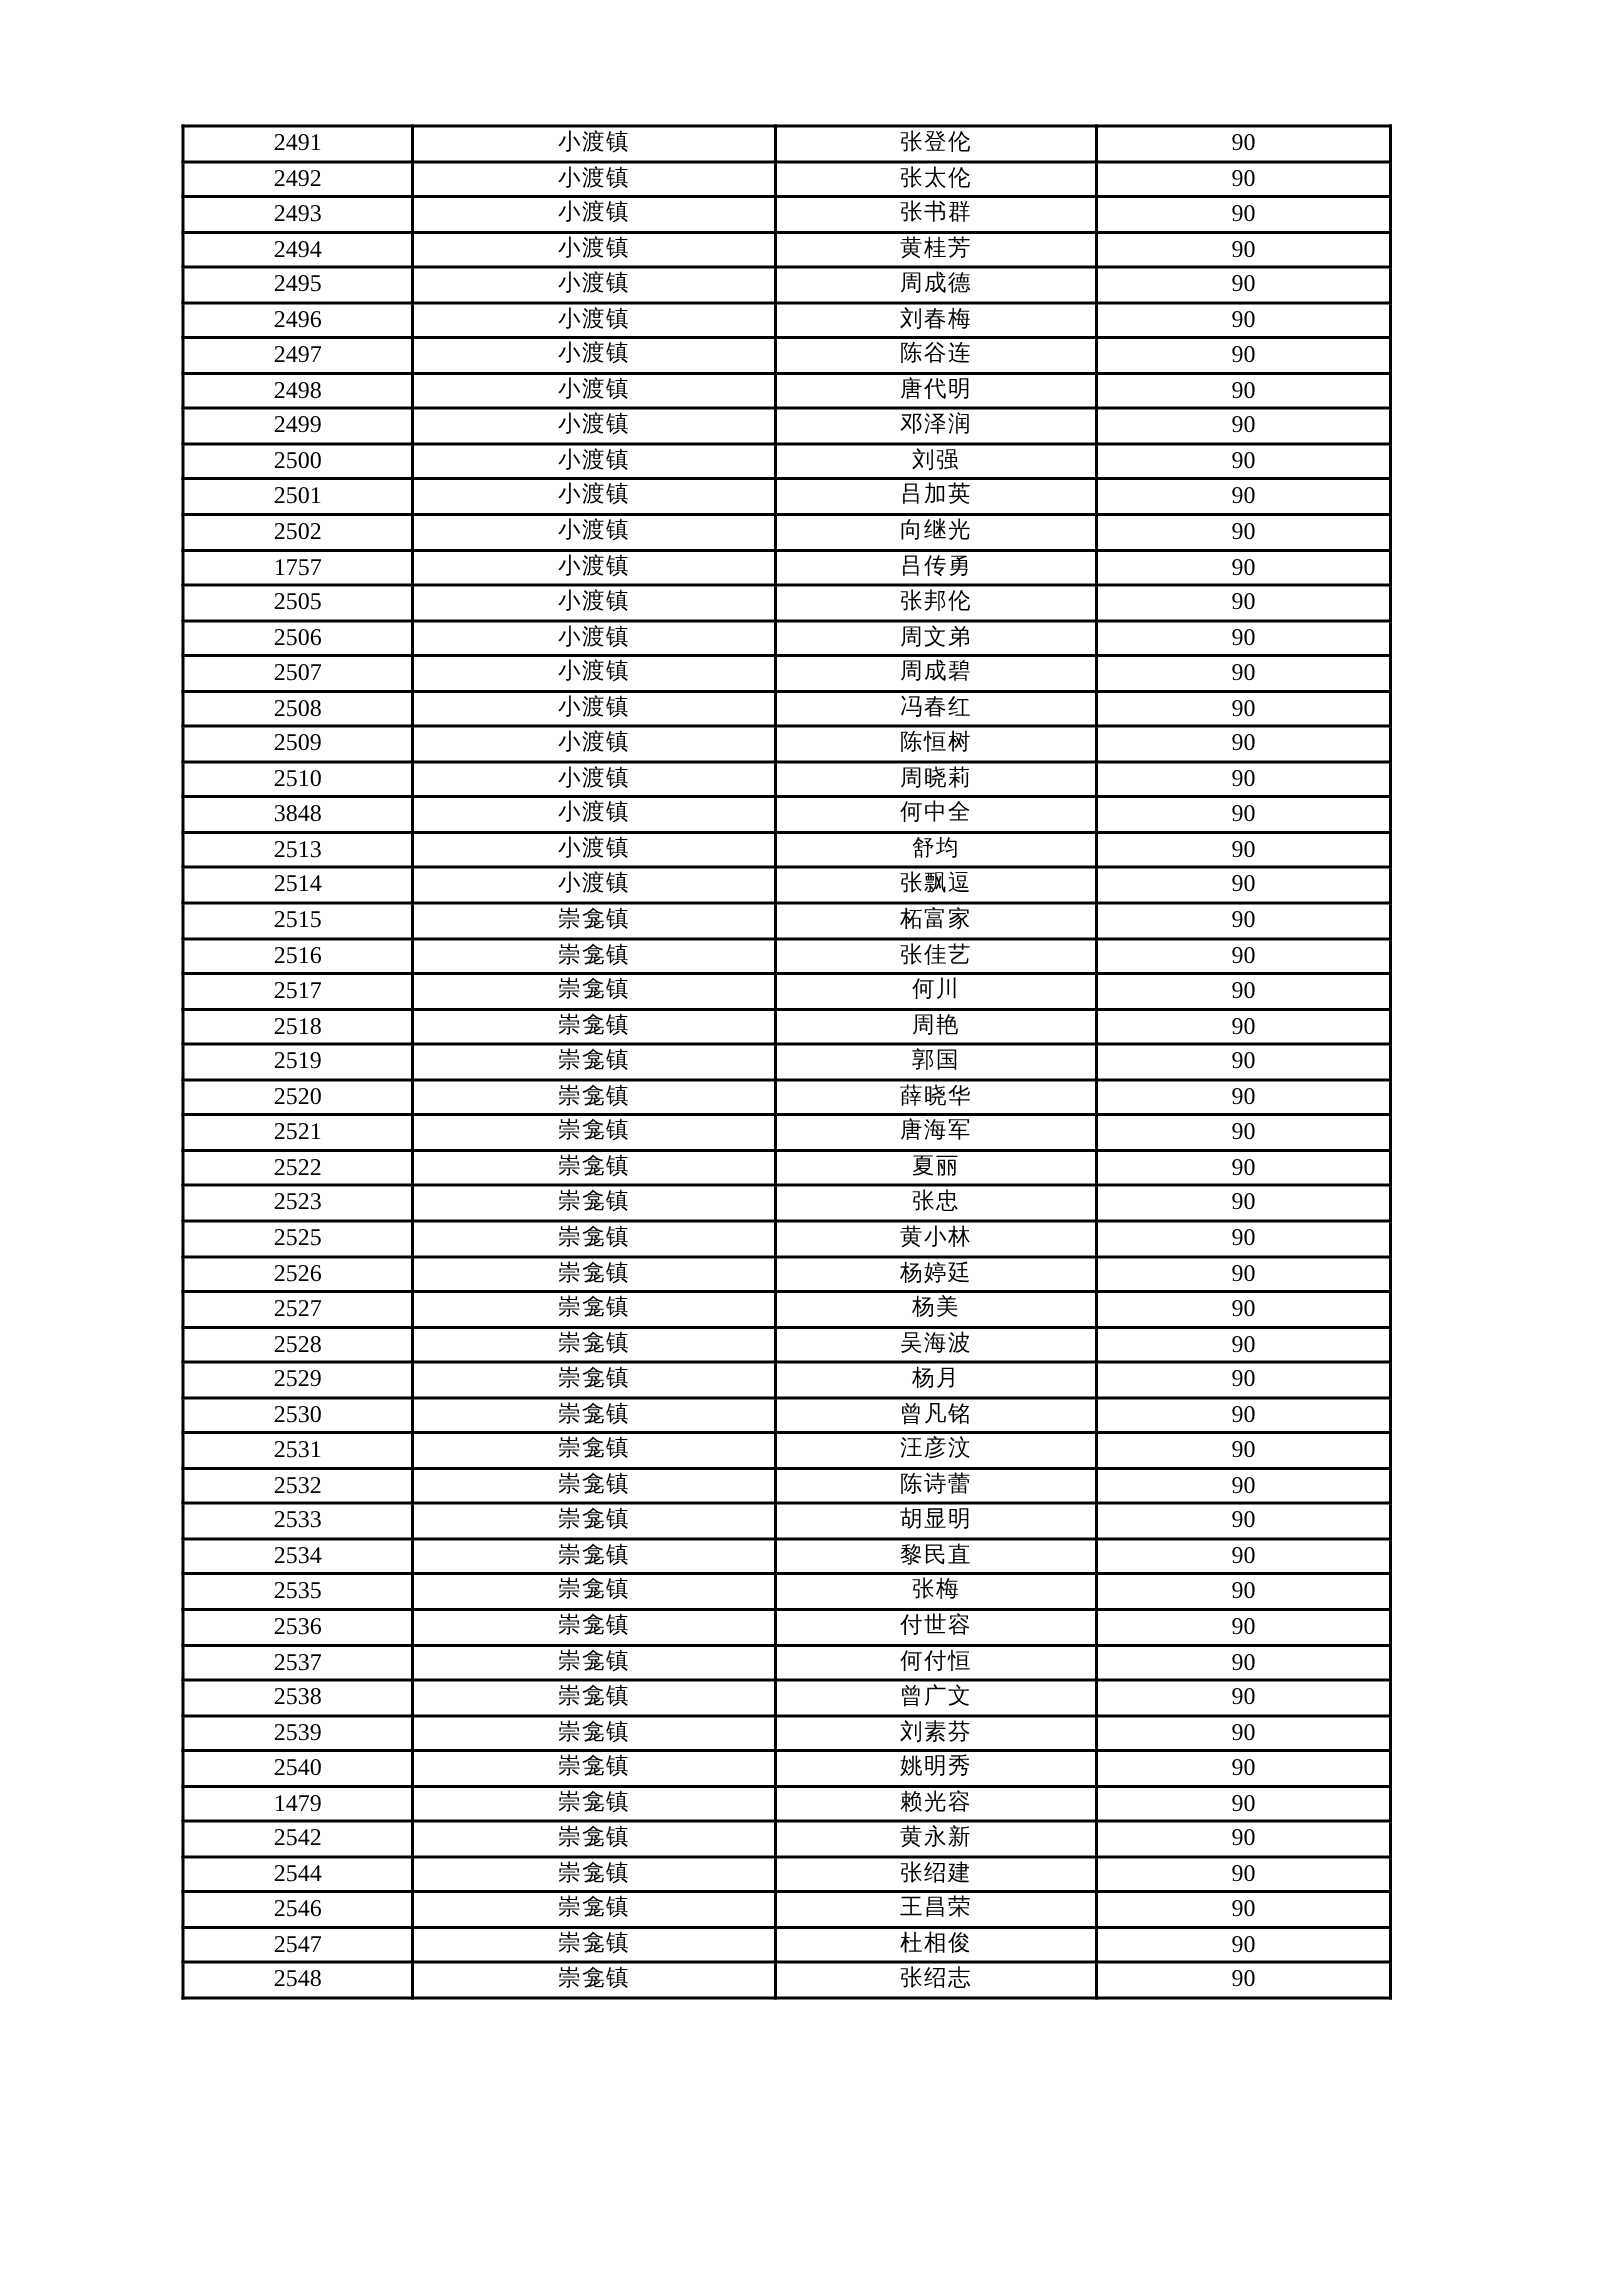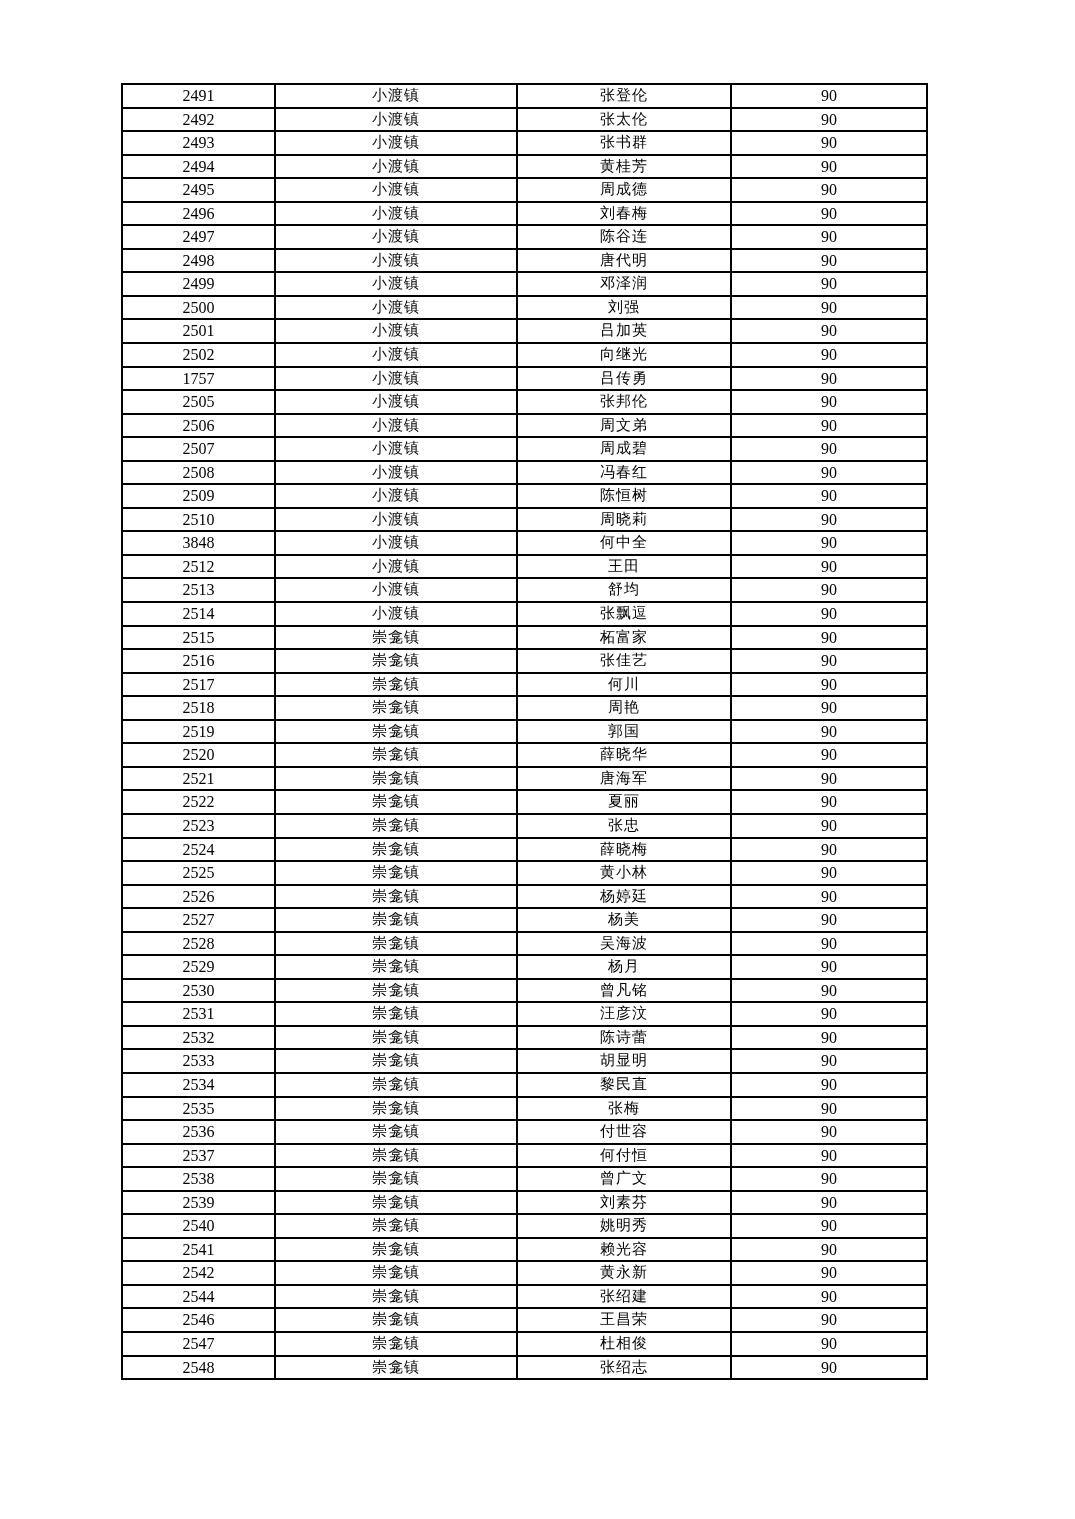--- a/index.html
+++ b/index.html
@@ -168,26 +168,20 @@
           <td class="cell-name">周晓莉</td>
           <td class="cell-score">90</td>
         </tr>
         <tr>
           <td class="cell-serial">3848</td>
           <td class="cell-town">小渡镇</td>
           <td class="cell-name">何中全</td>
           <td class="cell-score">90</td>
         </tr>
         <tr>
-          <td class="cell-serial">2512</td>
-          <td class="cell-town">小渡镇</td>
-          <td class="cell-name">王田</td>
-          <td class="cell-score">90</td>
-        </tr>
-        <tr>
           <td class="cell-serial">2513</td>
           <td class="cell-town">小渡镇</td>
           <td class="cell-name">舒均</td>
           <td class="cell-score">90</td>
         </tr>
         <tr>
           <td class="cell-serial">2514</td>
           <td class="cell-town">小渡镇</td>
           <td class="cell-name">张飘逗</td>
           <td class="cell-score">90</td>
@@ -240,26 +234,20 @@
           <td class="cell-name">夏丽</td>
           <td class="cell-score">90</td>
         </tr>
         <tr>
           <td class="cell-serial">2523</td>
           <td class="cell-town">崇龛镇</td>
           <td class="cell-name">张忠</td>
           <td class="cell-score">90</td>
         </tr>
         <tr>
-          <td class="cell-serial">2524</td>
-          <td class="cell-town">崇龛镇</td>
-          <td class="cell-name">薛晓梅</td>
-          <td class="cell-score">90</td>
-        </tr>
-        <tr>
           <td class="cell-serial">2525</td>
           <td class="cell-town">崇龛镇</td>
           <td class="cell-name">黄小林</td>
           <td class="cell-score">90</td>
         </tr>
         <tr>
           <td class="cell-serial">2526</td>
           <td class="cell-town">崇龛镇</td>
           <td class="cell-name">杨婷廷</td>
           <td class="cell-score">90</td>
@@ -342,21 +330,21 @@
           <td class="cell-name">刘素芬</td>
           <td class="cell-score">90</td>
         </tr>
         <tr>
           <td class="cell-serial">2540</td>
           <td class="cell-town">崇龛镇</td>
           <td class="cell-name">姚明秀</td>
           <td class="cell-score">90</td>
         </tr>
         <tr>
-          <td class="cell-serial">2541</td>
+          <td class="cell-serial">1479</td>
           <td class="cell-town">崇龛镇</td>
           <td class="cell-name">赖光容</td>
           <td class="cell-score">90</td>
         </tr>
         <tr>
           <td class="cell-serial">2542</td>
           <td class="cell-town">崇龛镇</td>
           <td class="cell-name">黄永新</td>
           <td class="cell-score">90</td>
         </tr>

